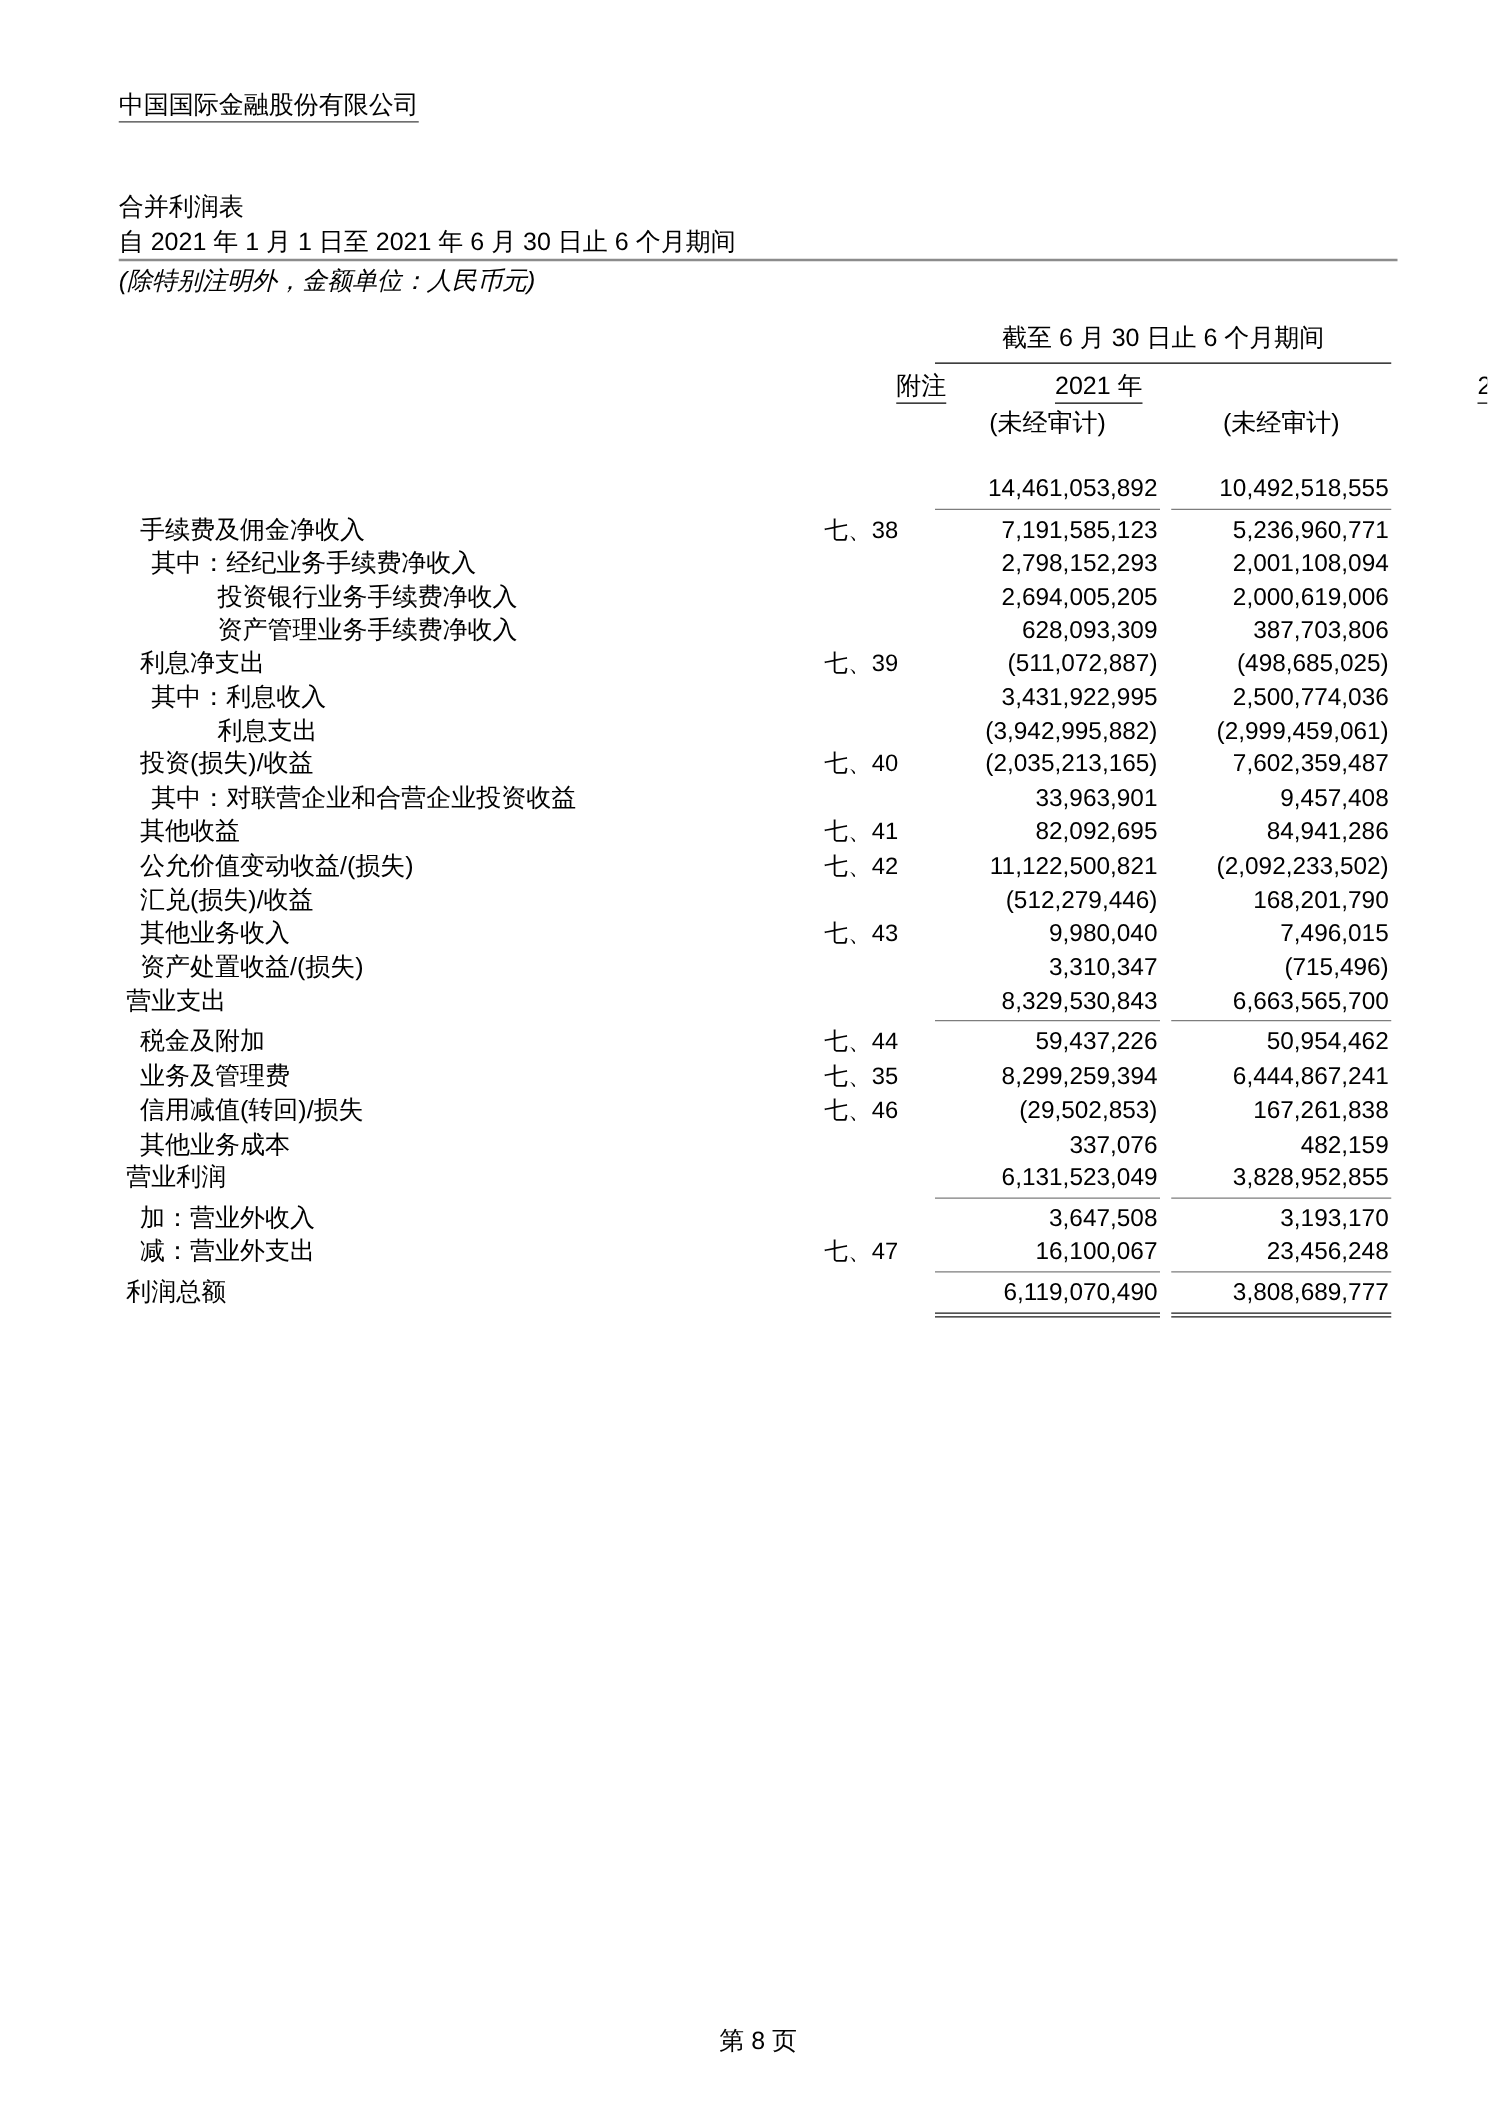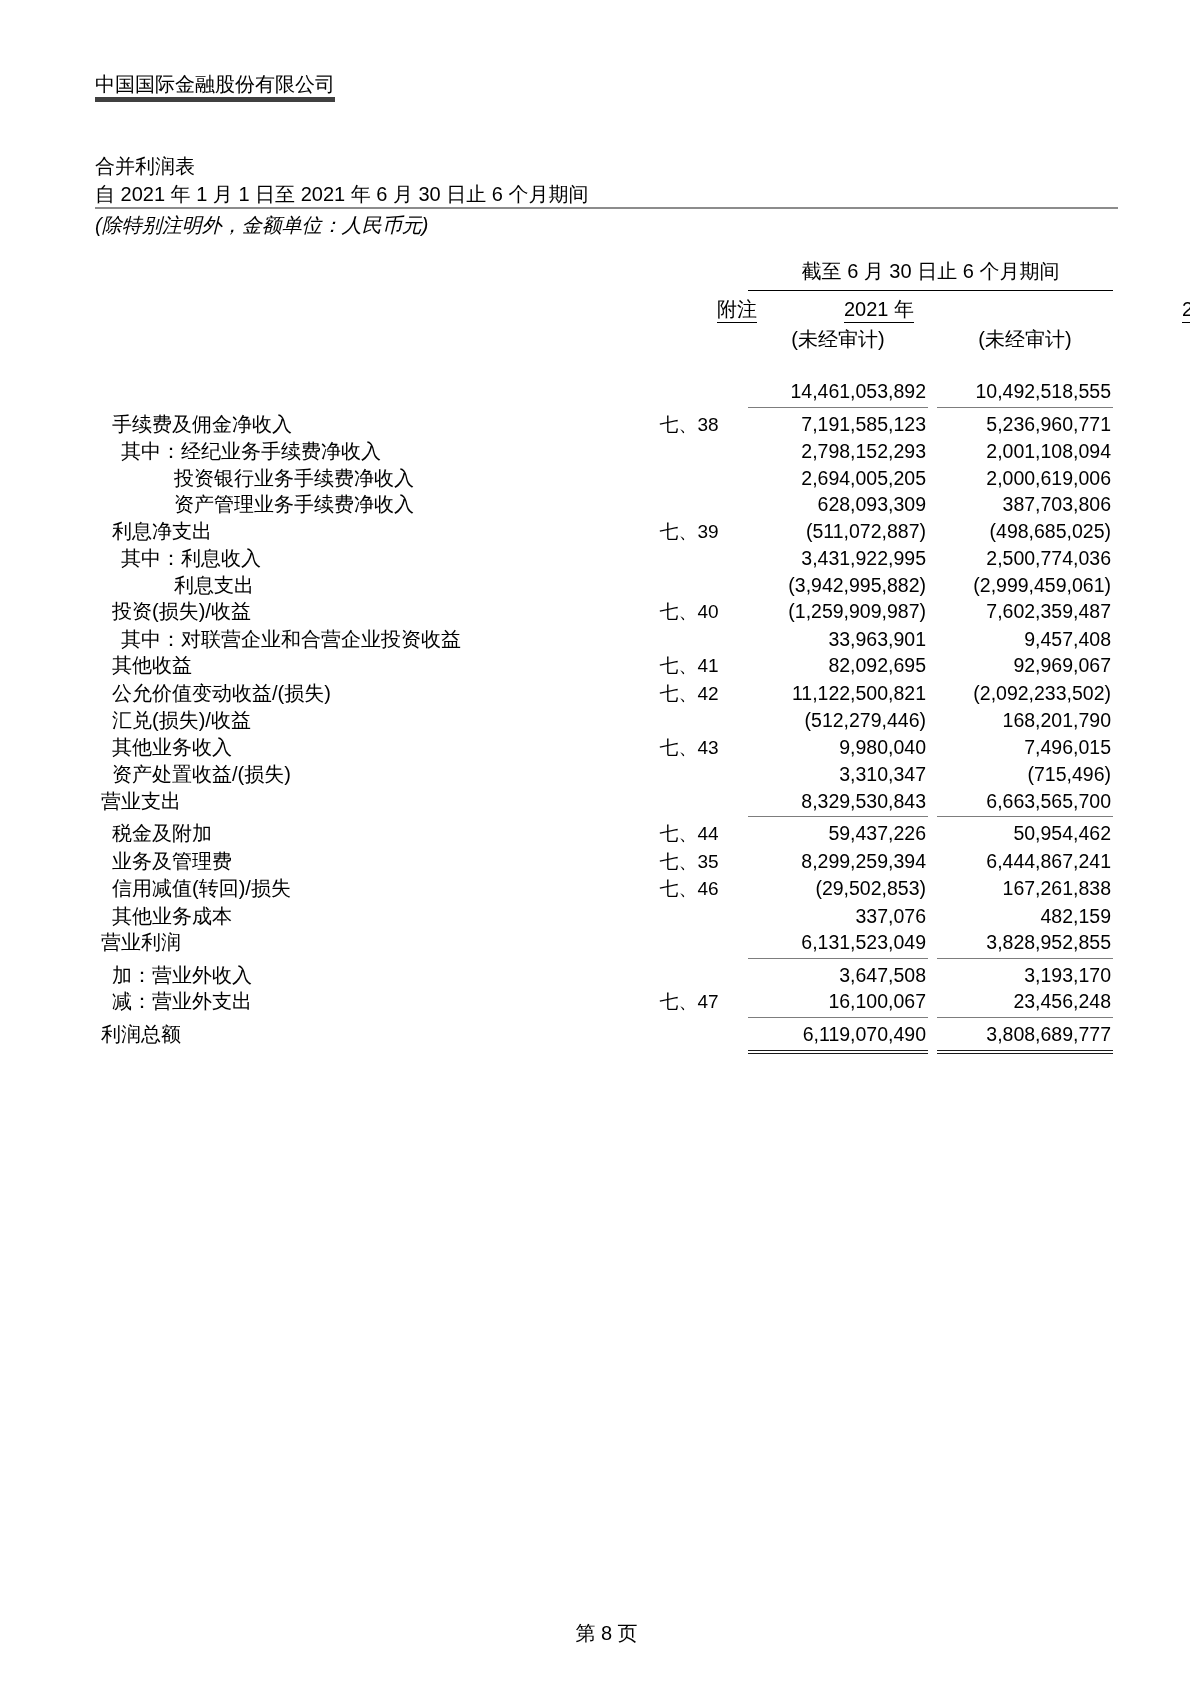--- a/index.html
+++ b/index.html
@@ -9,21 +9,21 @@
     background:#ffffff;
     color:#000;
     
     font-family:"Liberation Sans", serif;
     overflow:hidden;
   }
   .company {
     position:absolute; left:95px; top:72px;
     font-size:20px; line-height:24px;
   }
-  .company span { border-bottom:5px solid #404040; padding-bottom:2px; }
+  .company span { border-bottom:1px solid #404040; padding-bottom:2px; }
   .doc-title {
     position:absolute; left:95px; top:153px;
     font-size:20px; line-height:26px; font-weight:normal; margin:0;
   }
   .period-line {
     position:absolute; left:95px; top:182px; width:1023px;
     font-size:20px; line-height:24px;
     border-bottom:2px solid #8c8c8c; padding-bottom:1px;
   }
   .unit-note {
@@ -161,34 +161,34 @@
   </div>
         <div class="t-row indent-3">
     <div class="c-label">利息支出</div>
     <div class="c-note"></div>
     <div class="c-val v1">(3,942,995,882)</div>
     <div class="c-val v2">(2,999,459,061)</div>
   </div>
         <div class="t-row indent-1">
     <div class="c-label">投资(损失)/收益</div>
     <div class="c-note">七、40</div>
-    <div class="c-val v1">(1,259,909,987)</div>
+    <div class="c-val v1">(2,035,213,165)</div>
     <div class="c-val v2">7,602,359,487</div>
   </div>
         <div class="t-row indent-2">
     <div class="c-label">其中：对联营企业和合营企业投资收益</div>
     <div class="c-note"></div>
     <div class="c-val v1">33,963,901</div>
     <div class="c-val v2">9,457,408</div>
   </div>
         <div class="t-row indent-1">
     <div class="c-label">其他收益</div>
     <div class="c-note">七、41</div>
     <div class="c-val v1">82,092,695</div>
-    <div class="c-val v2">92,969,067</div>
+    <div class="c-val v2">84,941,286</div>
   </div>
         <div class="t-row indent-1">
     <div class="c-label">公允价值变动收益/(损失)</div>
     <div class="c-note">七、42</div>
     <div class="c-val v1">11,122,500,821</div>
     <div class="c-val v2">(2,092,233,502)</div>
   </div>
         <div class="t-row indent-1">
     <div class="c-label">汇兑(损失)/收益</div>
     <div class="c-note"></div>

